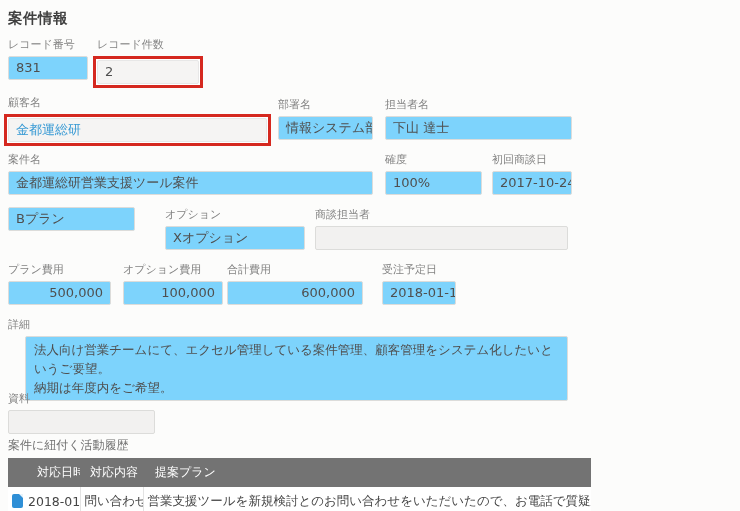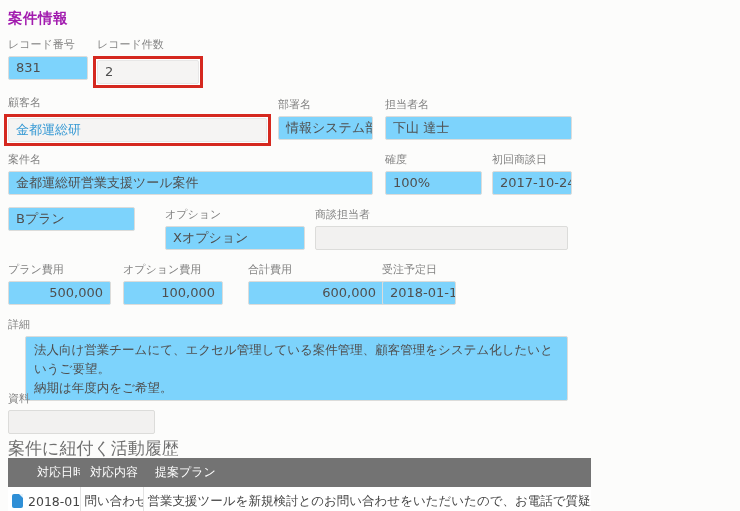--- a/index.html
+++ b/index.html
@@ -3,21 +3,21 @@
 <meta charset="utf-8">
 <style>
   html,body{margin:0;padding:0;}
   body{
     width:740px;height:511px;position:relative;overflow:hidden;
     background:#fcfcfb;
     font-family:"DejaVu Sans","Liberation Sans",sans-serif;
   }
   .page-title{
     position:absolute;left:8px;top:9px;
-    font-size:14.5px;font-weight:bold;color:#a21caf;letter-spacing:.5px;
+    font-size:14.5px;font-weight:bold;color:#404040;letter-spacing:.5px;
   }
   .fg{position:absolute;}
   .lbl{
     font-size:11px;color:#838383;height:15px;line-height:15px;
     margin-bottom:4px;white-space:nowrap;
   }
   .box{
     background:#7dd3fc;border:1px solid #dcdcda;border-radius:2px;
     height:24px;line-height:22px;padding:0 7px;
     font-size:13px;color:#4f4f4f;box-sizing:border-box;
@@ -30,21 +30,21 @@
   }
   .hl .box{border-color:#e7e7e7;background:#f5f4f3;width:100%;}
   .hl-label{margin-left:4px;}
   .link-text{color:#3699d4;}
   .box.multiline{
     height:auto;min-height:42px;line-height:19px;padding:3px 8px;
     white-space:pre-wrap;font-size:12.5px;overflow:visible;margin-left:17px;
   }
   .section-label{
     position:absolute;left:8px;top:437px;
-    font-size:17px;color:#707070;
+    font-size:12px;color:#707070;
   }
   table.activity{
     position:absolute;left:8px;top:458px;width:583px;
     border-collapse:collapse;table-layout:fixed;
     font-size:12.5px;
   }
   table.activity col.c0{width:16px;}
   table.activity col.c1{width:56px;}
   table.activity col.c2{width:63px;}
   table.activity thead th{
@@ -136,21 +136,21 @@
 <div class="fg" style="left:8px;top:262px;width:103px">
   <div class="lbl">プラン費用</div>
   <div class="box num">500,000</div>
 </div>
 
 <div class="fg" style="left:123px;top:262px;width:100px">
   <div class="lbl">オプション費用</div>
   <div class="box num">100,000</div>
 </div>
 
-<div class="fg" style="left:248px;top:262px;width:136px">
+<div class="fg" style="left:227px;top:262px;width:136px">
   <div class="lbl">合計費用</div>
   <div class="box num">600,000</div>
 </div>
 
 <div class="fg" style="left:382px;top:262px;width:74px">
   <div class="lbl">受注予定日</div>
   <div class="box">2018-01-11</div>
 </div>
 
 <div class="fg" style="left:8px;top:317px;width:560px">

